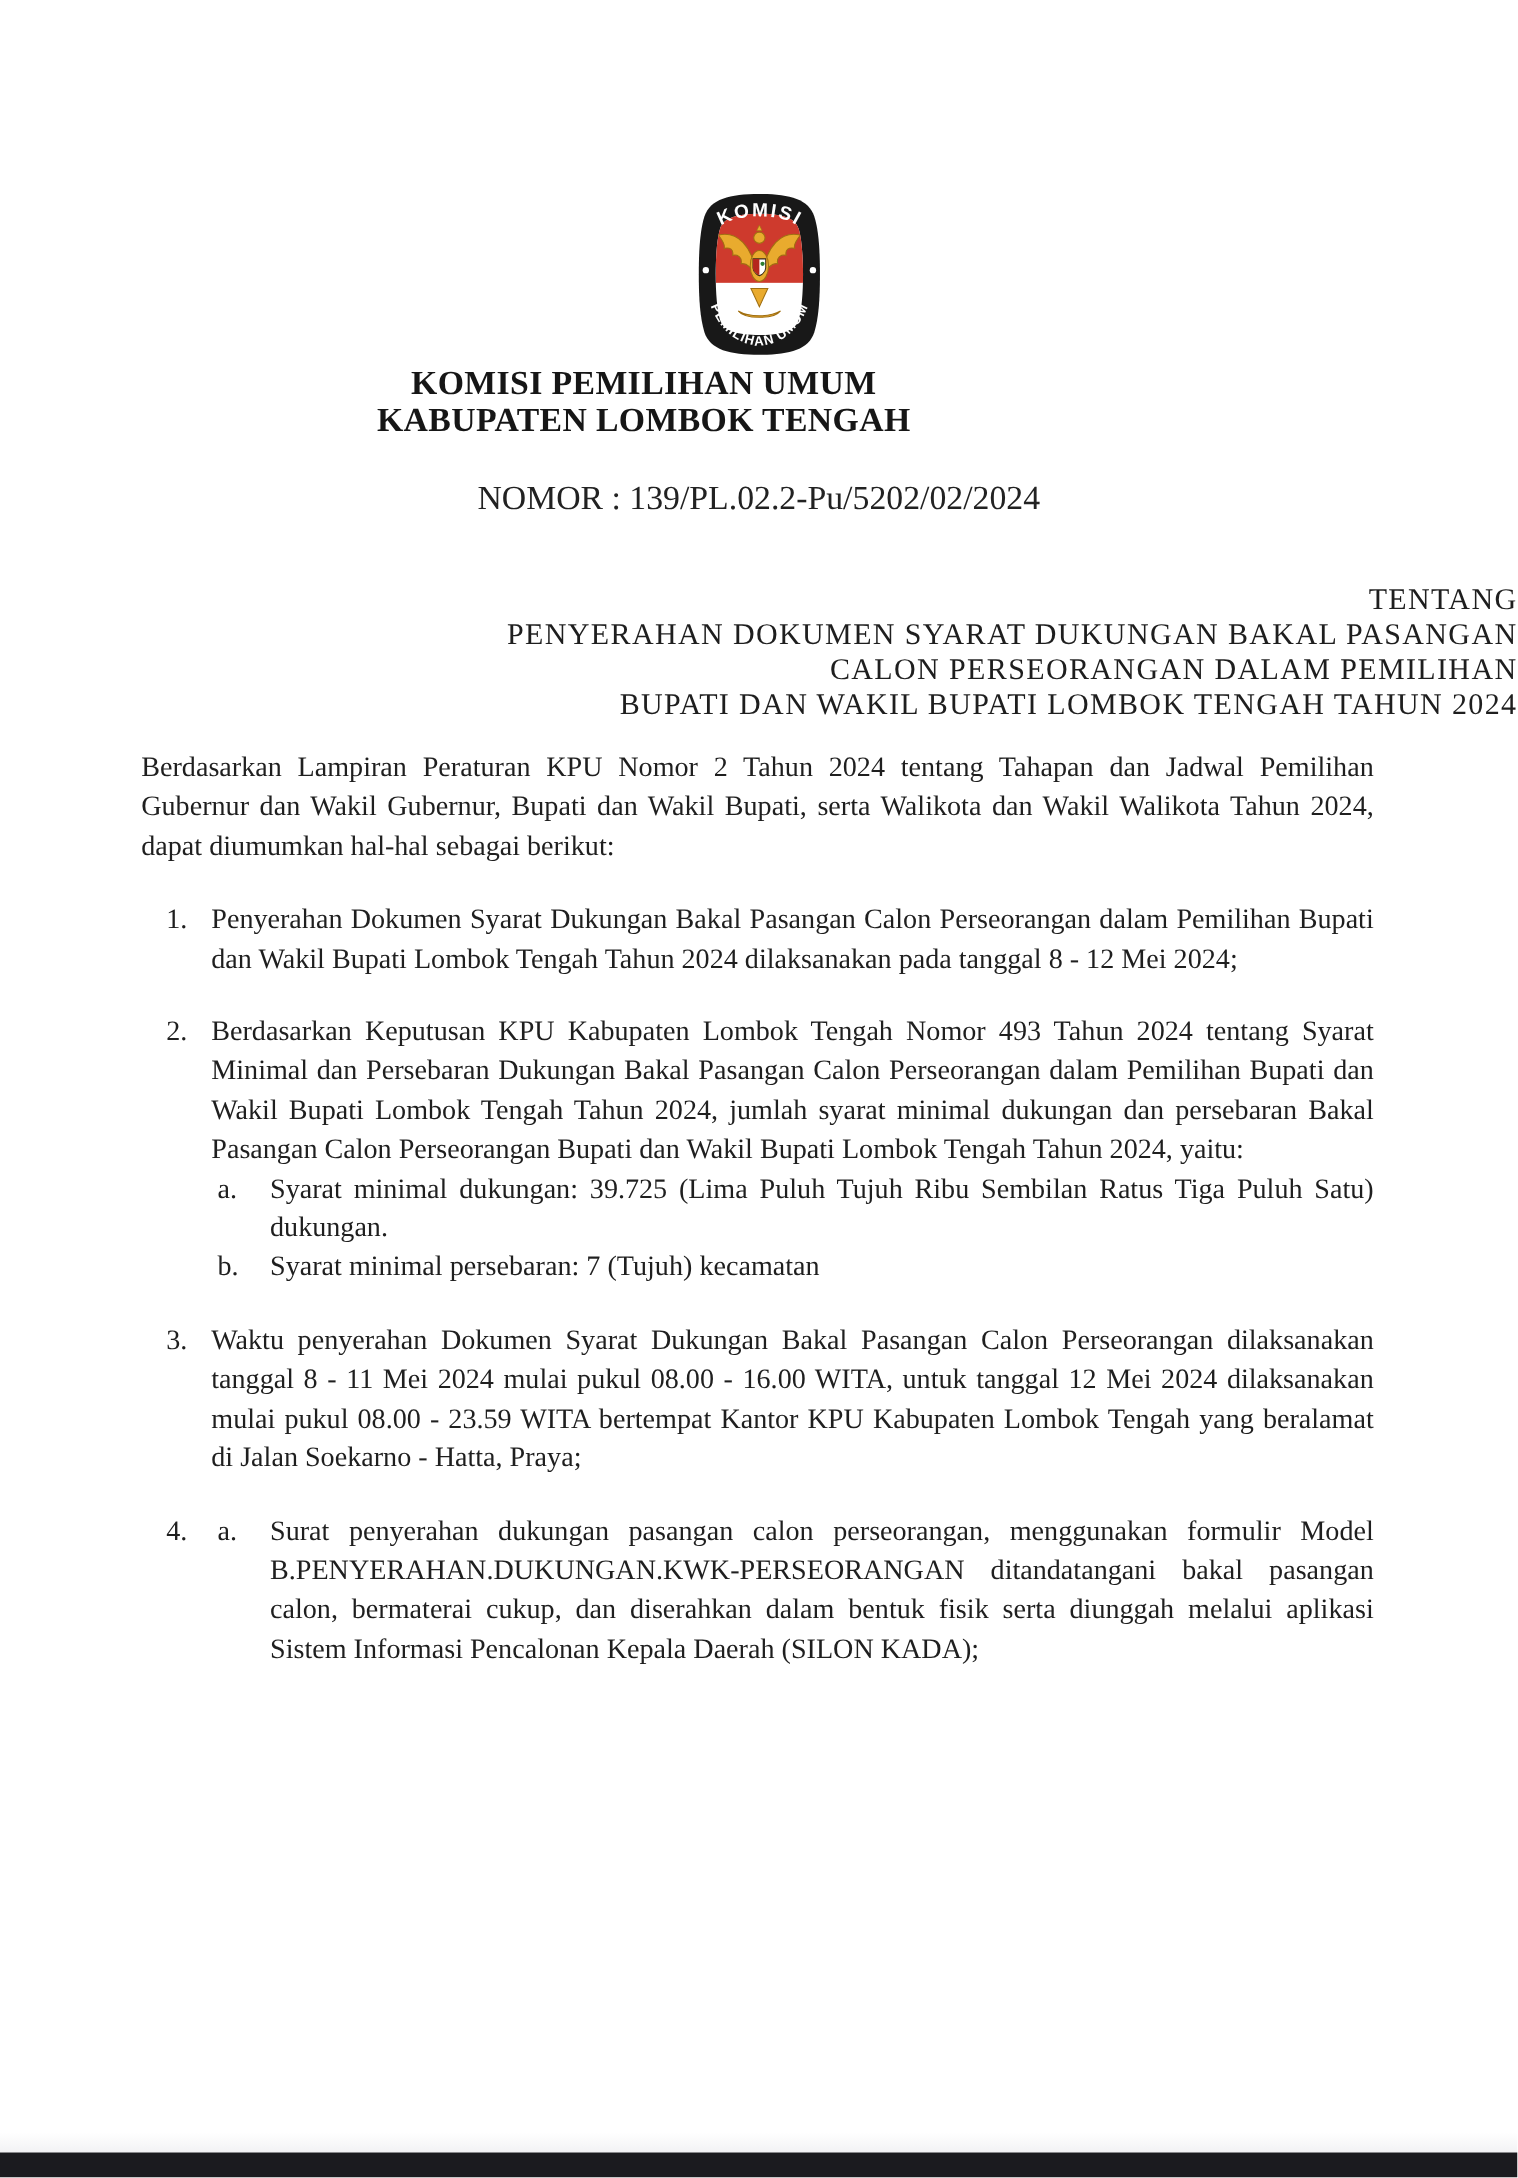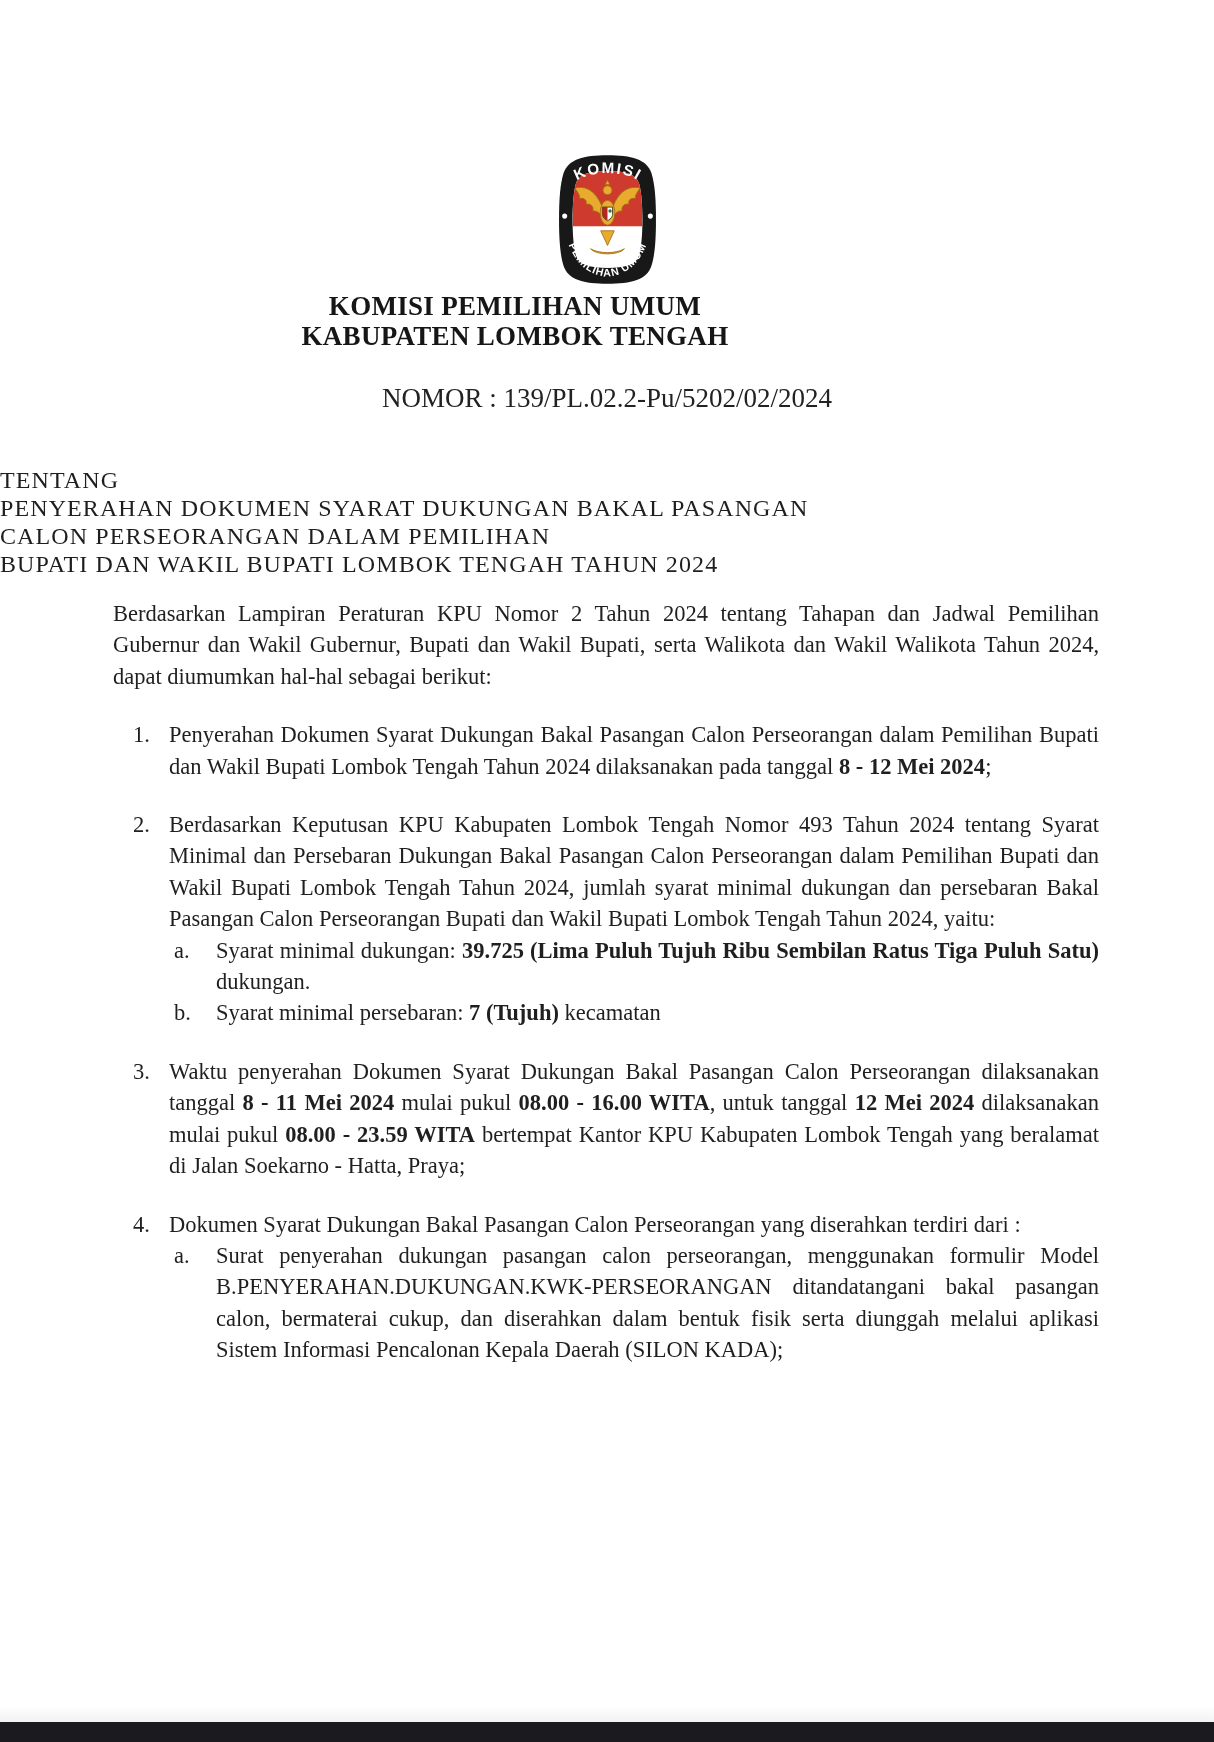--- a/index.html
+++ b/index.html
@@ -20,41 +20,41 @@
   .org{
     position:absolute;top:291px;left:0;width:1030px;text-align:center;
     font-weight:bold;font-size:27px;line-height:30px;letter-spacing:.3px;color:#161616;
   }
   .docnum{
     position:absolute;top:384px;left:0;width:1214px;text-align:center;
     font-size:27px;line-height:28px;color:#222;
   }
   .doc-type{letter-spacing:2px;}
   .tentang{
-    position:absolute;top:466px;left:0;width:1214px;text-align:left;
+    position:absolute;top:466px;left:0;width:1214px;text-align:right;
     font-size:24px;line-height:28px;letter-spacing:1.1px;color:#1e1e1e;
   }
 
   
   .content{
     position:absolute;top:598px;left:113px;width:986px;
     font-size:22.5px;line-height:31.4px;color:#1f1f1f;
   }
   .intro{
     text-align:justify;text-align-last:left;margin:0 0 27px 0;
   }
   .item{display:flex;margin-top:27px;}
   .item:first-child{margin-top:0;}
   .num{flex:0 0 56px;box-sizing:border-box;padding-left:20px;}
   .ibody{flex:1;min-width:0;}
   .itxt{text-align:justify;text-align-last:left;}
   .sub{display:flex;}
   .slbl{flex:0 0 47px;box-sizing:border-box;padding-left:5px;}
   .stxt{flex:1;min-width:0;text-align:justify;text-align-last:left;}
-  .b{font-weight:bold;}
+  .b{font-weight:normal;}
 
   
   .photo-edge{
     position:absolute;left:0;right:0;bottom:20px;height:16px;
     background:linear-gradient(180deg,#ffffff 0%,#f2f2f4 100%);
   }
   .bottom-bar{
     position:absolute;left:0;right:0;bottom:0;height:20px;
     background:var(--bottom-bar,#1b1b1f);
   }
@@ -149,21 +149,20 @@
         </div>
         <div class="item">
           <div class="num">3.</div>
           <div class="ibody">
             <div class="itxt"><span>Waktu penyerahan Dokumen Syarat Dukungan Bakal Pasangan Calon Perseorangan dilaksanakan tanggal </span><span class="b">8 - 11 Mei 2024</span><span> mulai pukul </span><span class="b">08.00 - 16.00 WITA</span><span>, untuk tanggal </span><span class="b">12 Mei 2024</span><span> dilaksanakan mulai pukul </span><span class="b">08.00 - 23.59 WITA</span><span> bertempat Kantor KPU Kabupaten Lombok Tengah yang beralamat di Jalan Soekarno - Hatta, Praya;</span></div>
           </div>
         </div>
         <div class="item">
           <div class="num">4.</div>
           <div class="ibody">
-            <div class="itxt"><span>Dokumen Syarat Dukungan Bakal Pasangan Calon Perseorangan yang diserahkan terdiri dari :</span></div>
             <div class="sub">
               <div class="slbl">a.</div>
               <div class="stxt"><span>Surat penyerahan dukungan pasangan calon perseorangan, menggunakan formulir Model B.PENYERAHAN.DUKUNGAN.KWK-PERSEORANGAN ditandatangani bakal pasangan calon, bermaterai cukup, dan diserahkan dalam bentuk fisik serta diunggah melalui aplikasi Sistem Informasi Pencalonan Kepala Daerah (SILON KADA);</span></div>
             </div>
           </div>
         </div>
       </div>
   </div>
 
   <div class="photo-edge"></div>

